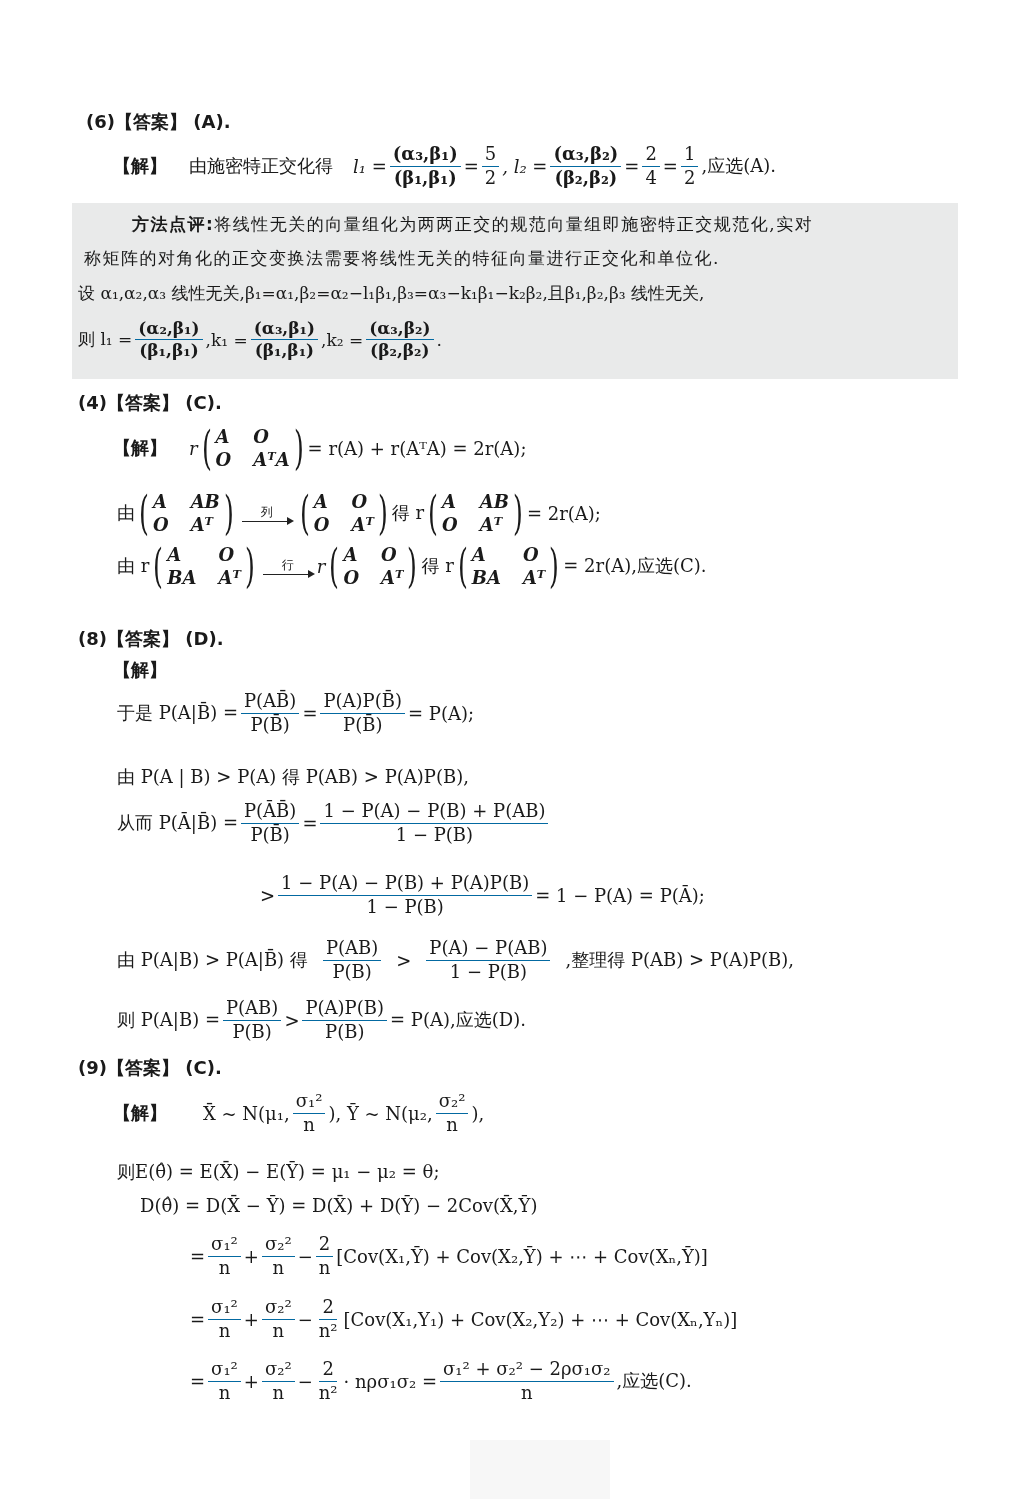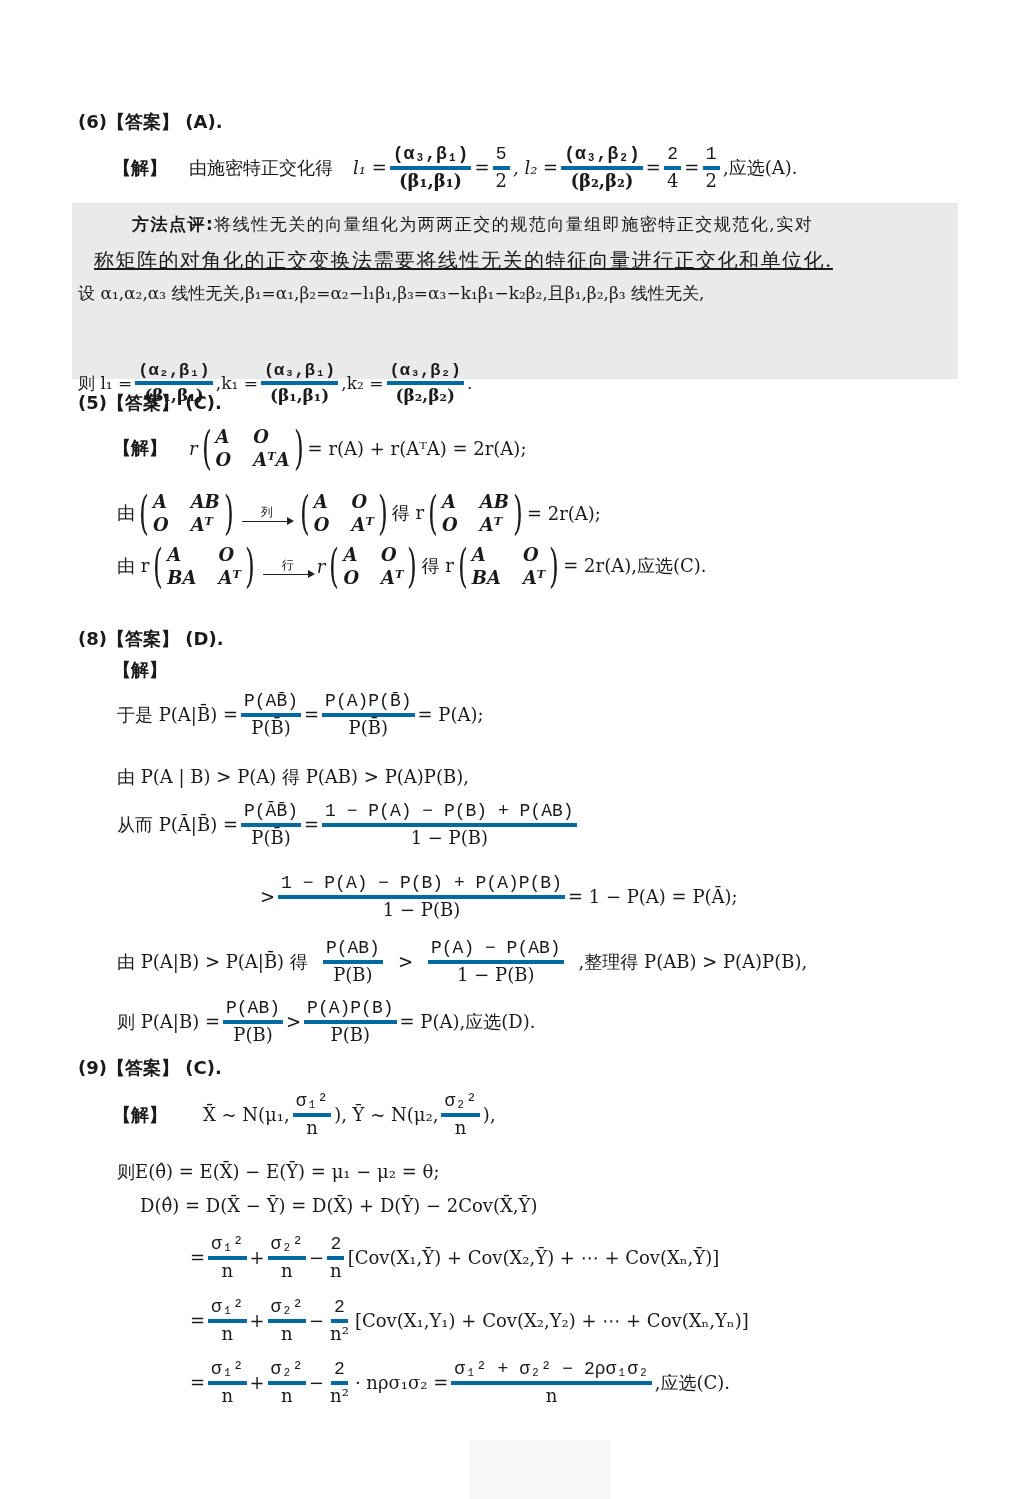--- a/index.html
+++ b/index.html
@@ -6,39 +6,39 @@
   body {
     width:1032px; height:1499px; position:relative; overflow:hidden;
     font-family:"DejaVu Serif", "Liberation Serif", serif;
     color:#1a1a1a; font-size:18px;
   }
   .line { position:absolute; white-space:nowrap; display:flex; align-items:center; }
   .tag { font-family:"DejaVu Sans", sans-serif; font-weight:bold; }
   .bold { font-weight:bold; }
   .it { font-style:italic; }
   .frac { display:inline-flex; flex-direction:column; align-items:center; vertical-align:middle; margin:0 3px; }
-  .frac .num { padding:0 3px; border-bottom:4px solid #0369a1; line-height:1.25;font-family:Liberation Mono, monospace; }
+  .frac .num { padding:0 3px; border-bottom:1px solid #0369a1; line-height:1.25; }
   .frac .den { padding:0 3px; line-height:1.25; }
   .box {
     position:absolute; left:72px; top:203px; width:886px; height:176px;
     background:#e9eaea;
   }
   .mat { display:inline-flex; align-items:center; vertical-align:middle; }
   .mat .paren { font-size:46px; font-weight:100; line-height:1; transform:scaleX(0.55); }
   .mat .grid { display:grid; grid-template-columns:auto auto; column-gap:22px; row-gap:2px; font-weight:bold; font-style:italic; }
   .arrow { display:inline-flex; flex-direction:column; align-items:center; font-size:12px; margin:0 4px; vertical-align:middle; }
   .arrow .lab { font-family:"DejaVu Sans", sans-serif; }
   .arrow .shaft { width:50px; border-bottom:1px solid #222; position:relative; }
   .arrow .shaft::after { content:""; position:absolute; right:-2px; top:-4px; border-left:7px solid #222; border-top:4px solid transparent; border-bottom:4px solid transparent; }
   .blank { position:absolute; left:470px; top:1440px; width:140px; height:59px; background:#f7f7f7; }
 </style>
 </head>
 <body>
 
-<div class="line" style="left:78px;top:110px;">
+<div class="line" style="left:86px;top:110px;">
   <span class="tag">(6)【答案】 (A).</span>
 </div>
 <div class="line" style="left:113px;top:143px;">
   <span class="tag">【解】</span>
   <span style="margin-left:22px">由施密特正交化得</span>
   <span class="it" style="margin-left:20px">l₁ =</span>
   <span class="frac">
       <span class="num bold">(α₃,β₁)</span>
       <span class="den bold">(β₁,β₁)</span>
     </span>
@@ -63,47 +63,47 @@
       <span class="den">2</span>
     </span>
   <span>,应选(A).</span>
 </div>
 
 <div class="box"></div>
 <div class="line" style="left:132px;top:213px;font-size:17px;letter-spacing:1.5px;justify-content:center;">
   <span class="tag">方法点评:</span>
   <span>将线性无关的向量组化为两两正交的规范向量组即施密特正交规范化,实对</span>
 </div>
-<div class="line" style="left:94px;top:247px;font-size:20px;letter-spacing:1.5px;text-decoration:underline;">
+<div class="line" style="left:84px;top:247px;font-size:17px;letter-spacing:1.5px;">
   <span>称矩阵的对角化的正交变换法需要将线性无关的特征向量进行正交化和单位化.</span>
 </div>
 <div class="line" style="left:78px;top:282px;font-size:17px;">
   <span>设 α₁,α₂,α₃ 线性无关,β₁=α₁,β₂=α₂−l₁β₁,β₃=α₃−k₁β₁−k₂β₂,且β₁,β₂,β₃ 线性无关,</span>
 </div>
-<div class="line" style="left:78px;top:318px;font-size:17px;margin-top:42px;">
+<div class="line" style="left:78px;top:318px;font-size:17px;">
   <span>则 l₁ =</span>
   <span class="frac">
       <span class="num bold">(α₂,β₁)</span>
       <span class="den bold">(β₁,β₁)</span>
     </span>
   <span>,k₁ =</span>
   <span class="frac">
       <span class="num bold">(α₃,β₁)</span>
       <span class="den bold">(β₁,β₁)</span>
     </span>
   <span>,k₂ =</span>
   <span class="frac">
       <span class="num bold">(α₃,β₂)</span>
       <span class="den bold">(β₂,β₂)</span>
     </span>
   <span>.</span>
 </div>
 
 <div class="line" style="left:78px;top:391px;">
-  <span class="tag">(5)【答案】 (C).</span>
+  <span class="tag">(4)【答案】 (C).</span>
 </div>
 <div class="line" style="left:113px;top:425px;">
   <span class="tag">【解】</span>
   <span class="it" style="margin-left:22px">r</span>
   <span class="mat">
       <span class="paren">(</span>
       <span class="grid">
         <span>A</span>
         <span>O</span>
         <span>O</span>

